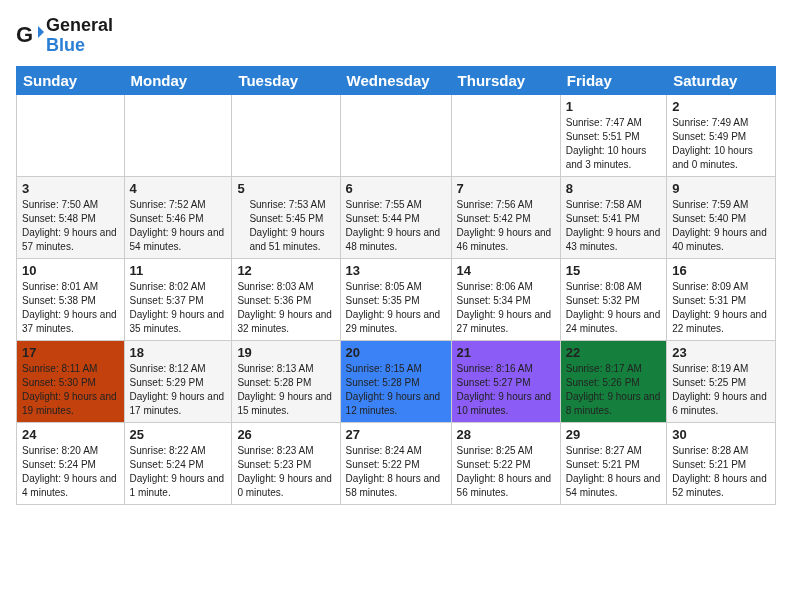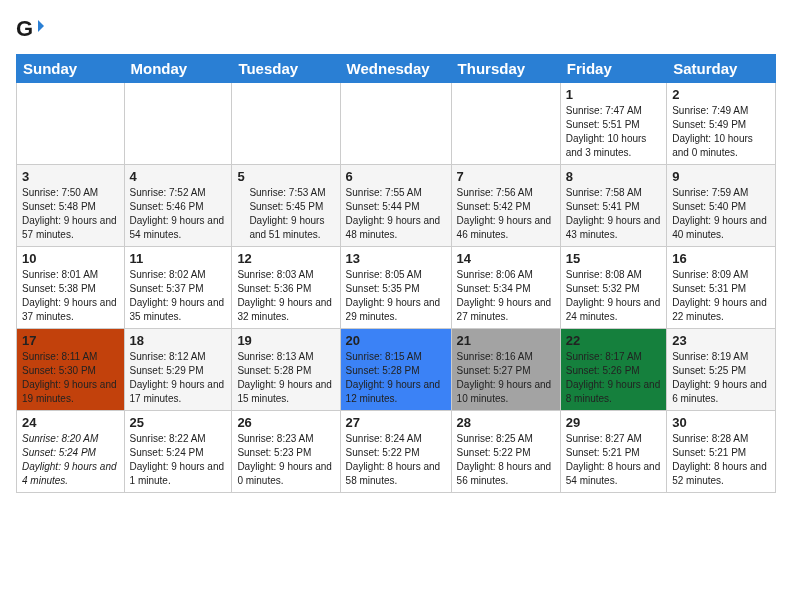--- a/index.html
+++ b/index.html
@@ -76,20 +76,24 @@
   </style>
 </head>
 <body>
 
 <div class="header">
   <div class="logo">
     <svg class="logo-icon" viewBox="0 0 28 28">
       <text x="0" y="20" font-size="22" font-weight="bold" fill="#1a1a1a">G</text>
       <polygon points="22,4 28,10 22,16" fill="#2a7fd4"></polygon>
     </svg>
+    <div>
+      <div style="font-size:18px;font-weight:bold;color:#1a1a1a;line-height:1.1;">General</div>
+      <div style="font-size:18px;font-weight:bold;color:#2a7fd4;line-height:1.1;">Blue</div>
+    </div>
   </div>
   <div class="title-block">
     <div class="month-title"></div>
     <div class="location"></div>
   </div>
 </div>
 
 <table class="calendar">
   <thead>
     <tr>
@@ -228,21 +232,21 @@
           <div class="day-info" style="white-space: pre-line;">Sunrise: 8:13 AM
 Sunset: 5:28 PM
 Daylight: 9 hours and 15 minutes.</div>
         </td>
         <td style="background: #3b82f6;">
           <span class="day-number">20</span>
           <div class="day-info" style="white-space: pre-line;">Sunrise: 8:15 AM
 Sunset: 5:28 PM
 Daylight: 9 hours and 12 minutes.</div>
         </td>
-        <td style="background: #a3a3a3;">
+        <td style="background: #8b5cf6;">
           <span class="day-number">21</span>
           <div class="day-info" style="white-space: pre-line;">Sunrise: 8:16 AM
 Sunset: 5:27 PM
 Daylight: 9 hours and 10 minutes.</div>
         </td>
         <td style="background: #15803d;">
           <span class="day-number">22</span>
           <div class="day-info" style="white-space: pre-line;">Sunrise: 8:17 AM
 Sunset: 5:26 PM
 Daylight: 9 hours and 8 minutes.</div>
@@ -250,21 +254,21 @@
         <td style="background: rgb(245, 245, 245); margin-top: 46px;">
           <span class="day-number">23</span>
           <div class="day-info" style="white-space: pre-line;">Sunrise: 8:19 AM
 Sunset: 5:25 PM
 Daylight: 9 hours and 6 minutes.</div>
         </td>
       </tr>
       <tr>
         <td>
           <span class="day-number">24</span>
-          <div class="day-info" style="white-space: pre-line; font-style: italic;">Sunrise: 8:20 AM
+          <div class="day-info" style="white-space: pre-line;">Sunrise: 8:20 AM
 Sunset: 5:24 PM
 Daylight: 9 hours and 4 minutes.</div>
         </td>
         <td>
           <span class="day-number">25</span>
           <div class="day-info" style="white-space: pre-line;">Sunrise: 8:22 AM
 Sunset: 5:24 PM
 Daylight: 9 hours and 1 minute.</div>
         </td>
         <td>

